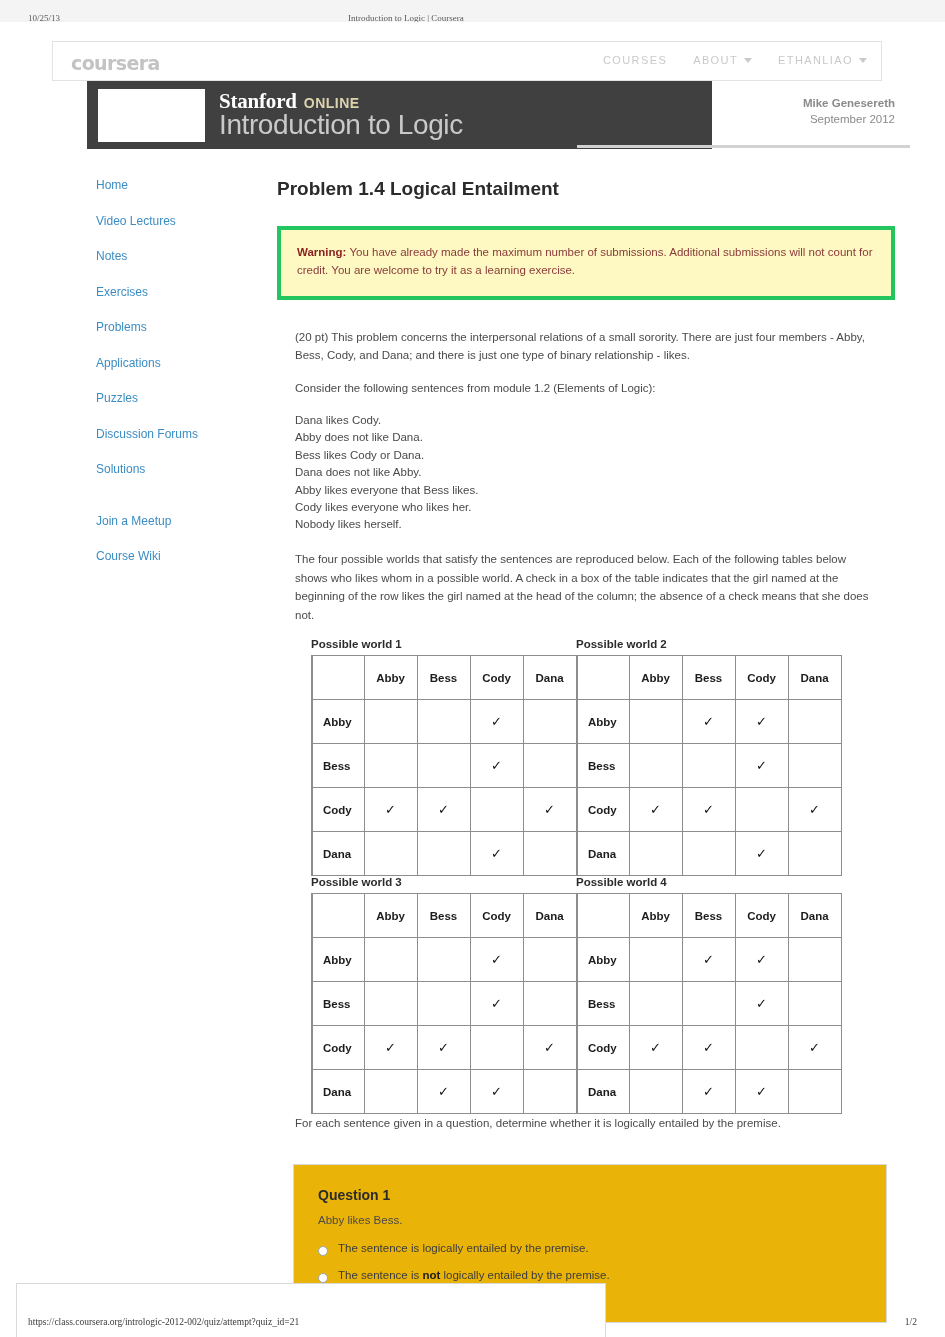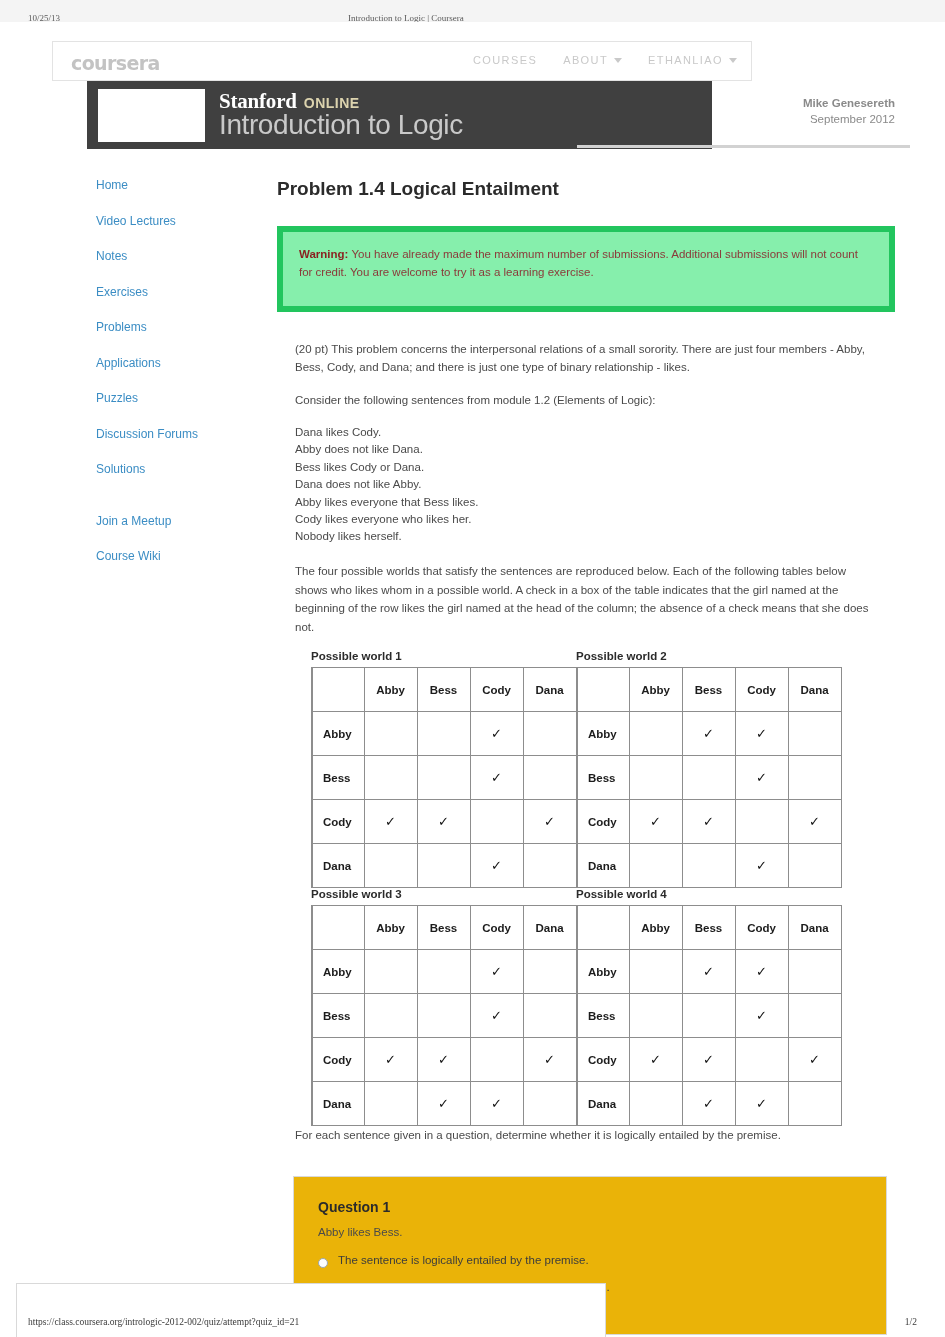--- a/index.html
+++ b/index.html
@@ -28,21 +28,21 @@
     font-family: "Liberation Serif", serif;
     white-space: nowrap;
     height: 9px; overflow: hidden;
   }
   .print-hdr.left { left: 28px; }
   .print-hdr.center { left: 348px; }
 
   
   .topbar {
     position: absolute; left: 52px; top: 41px;
-    width: 700px; height: 40px;
+    width: 830px; height: 40px;
     background: #ffffff;
     border: 1px solid #e3e3e3;
   }
   .coursera-logo {
     position: absolute; left: 18px; top: 10px;
     font-size: 19px; font-weight: bold;
     letter-spacing: -0.6px;
     color: #c3c3c3;
     font-family: "DejaVu Sans", sans-serif;
   }
@@ -126,23 +126,23 @@
   
   .main {
     position: absolute; left: 277px; top: 178px;
     width: 620px;
   }
   .page-title {
     font-size: 19px; font-weight: bold; color: #2b2b2b;
     margin: 0 0 26px 0;
   }
   .warning-box {
-    border: 6px solid #22c55e;
-    background: #86efac;
-    padding: 13px 16px 24px 16px;
+    border: 4px solid #22c55e;
+    background: #fef9c3;
+    padding: 13px 16px 16px 16px;
     width: 618px;
     margin-bottom: 28px;
   }
   .warning-text {
     font-size: 11.5px; color: #8a3a3a; line-height: 1.6;
   }
   .warning-text b { color: #8a1f1f; }
 
   .body-col { padding-left: 18px; width: 600px; }
   .para {

